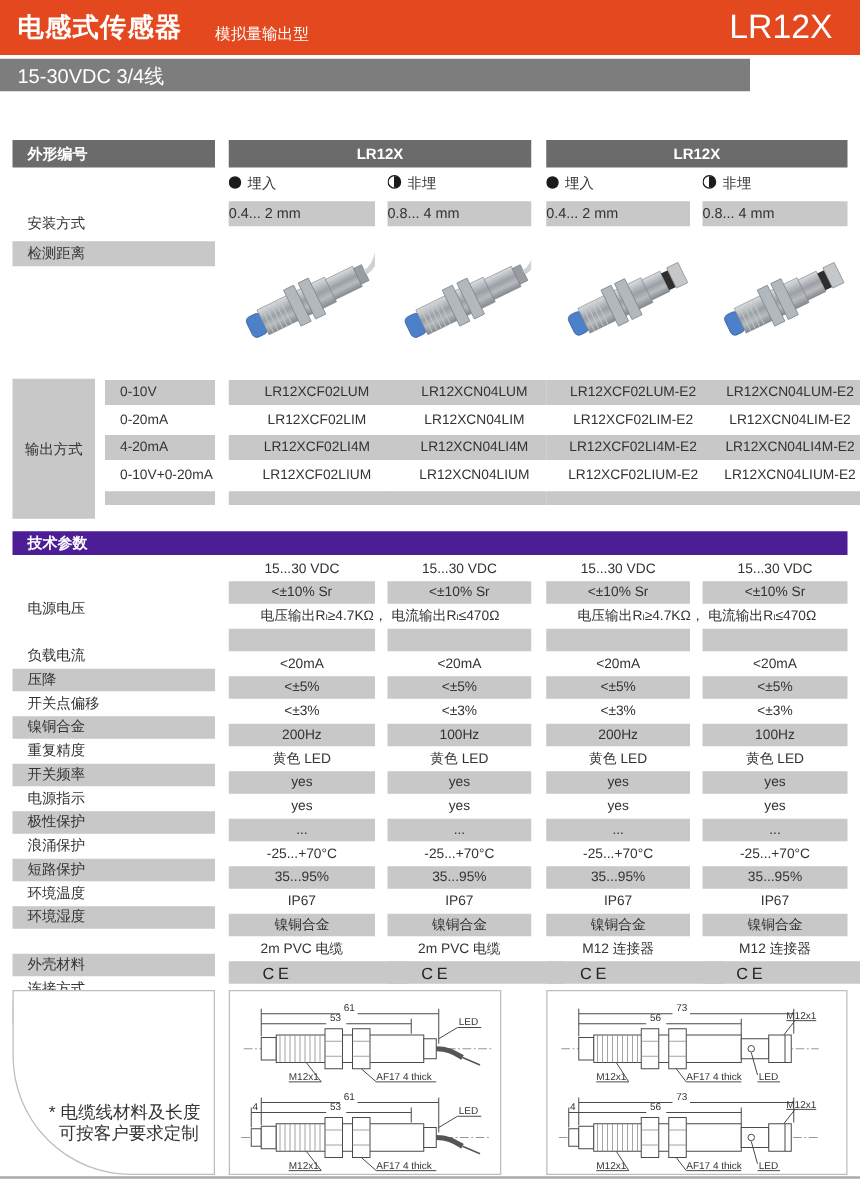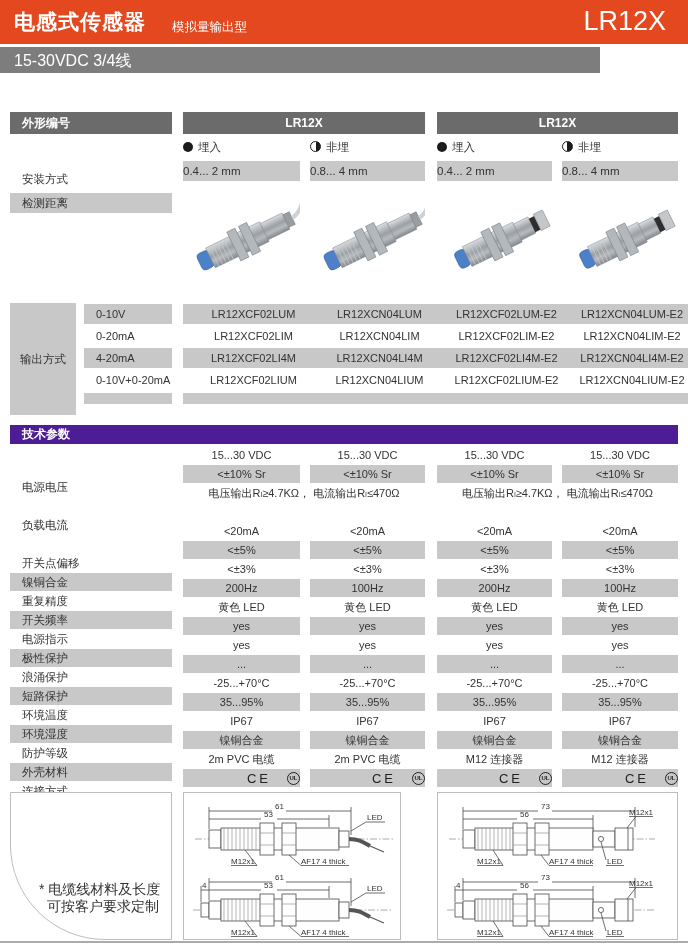--- a/index.html
+++ b/index.html
@@ -40,21 +40,21 @@
   
   .tech-bar{position:absolute;left:10px;top:425px;width:668px;height:19px;background:#4c1d95;color:#fff;
             font-size:12px;font-weight:bold;line-height:19px;padding-left:12px;box-sizing:border-box;}
   #tech-rows{position:absolute;left:10px;top:446px;width:668px;height:342px;}
   .trow{position:absolute;left:0;width:668px;height:19px;}
   .trow .cell{position:absolute;top:0;height:18px;line-height:18px;font-size:11px;text-align:center;
               white-space:nowrap;overflow:hidden;}
   .trow .lab{font-size:11.5px;}
   .pairL{left:173px;width:242px;} .pairR{left:427px;width:241px;}
   .trow.shade .cell{background:#C8C8C8;}
-  .certcell{display:flex;align-items:center;justify-content:flex-end;gap:16px;}
+  .certcell{display:flex;align-items:center;justify-content:space-between;gap:16px;padding-left:27px;}
   .ce{font-size:13px;letter-spacing:3px;color:#222;line-height:1;}
   .ul{width:13px;height:13px;border:1.3px solid #222;border-radius:50%;display:inline-flex;align-items:center;
       justify-content:center;font-size:6px;font-weight:bold;color:#222;box-sizing:border-box;}
   
   .fbox{position:absolute;top:792px;height:148px;border:1px solid #bdbdbd;background:#fff;box-sizing:border-box;}
   .fbox-note{left:10px;width:162px;border-bottom-left-radius:95px;}
   .note-text{position:absolute;left:28px;top:88px;font-size:14px;line-height:17px;color:#333;}
   .fbox-mid{left:183px;width:218px;}
   .fbox-right{left:437px;width:241px;}
   .bottom-rule{position:absolute;left:0;top:941px;width:688px;height:2px;background:#ababab;}
@@ -210,20 +210,27 @@
         <div class="cell cc1">&lt;±10% Sr</div>
         <div class="cell cc2">&lt;±10% Sr</div>
         <div class="cell cc3">&lt;±10% Sr</div>
         <div class="cell cc4">&lt;±10% Sr</div>
       </div>
       <div class="trow" style="top: 38px;">
         <div class="cell lab">负载电流</div>
         <div class="cell pairL">电压输出Rₗ≥4.7KΩ， 电流输出Rₗ≤470Ω</div>
         <div class="cell pairR">电压输出Rₗ≥4.7KΩ， 电流输出Rₗ≤470Ω</div>
       </div>
+      <div class="trow shade" style="top: 57px;">
+        <div class="cell lab">压降</div>
+        <div class="cell cc1"></div>
+        <div class="cell cc2"></div>
+        <div class="cell cc3"></div>
+        <div class="cell cc4"></div>
+      </div>
       <div class="trow" style="top: 76px;">
         <div class="cell lab">开关点偏移</div>
         <div class="cell cc1">&lt;20mA</div>
         <div class="cell cc2">&lt;20mA</div>
         <div class="cell cc3">&lt;20mA</div>
         <div class="cell cc4">&lt;20mA</div>
       </div>
       <div class="trow shade" style="top: 95px;">
         <div class="cell lab">镍铜合金</div>
         <div class="cell cc1">&lt;±5%</div>
@@ -281,21 +288,20 @@
         <div class="cell cc4">-25...+70°C</div>
       </div>
       <div class="trow shade" style="top: 247px;">
         <div class="cell lab">环境湿度</div>
         <div class="cell cc1">35...95%</div>
         <div class="cell cc2">35...95%</div>
         <div class="cell cc3">35...95%</div>
         <div class="cell cc4">35...95%</div>
       </div>
       <div class="trow" style="top: 266px;">
-        <div class="cell lab">防护等级</div>
         <div class="cell cc1">IP67</div>
         <div class="cell cc2">IP67</div>
         <div class="cell cc3">IP67</div>
         <div class="cell cc4">IP67</div>
       </div>
       <div class="trow shade" style="top: 285px;">
         <div class="cell lab">外壳材料</div>
         <div class="cell cc1">镍铜合金</div>
         <div class="cell cc2">镍铜合金</div>
         <div class="cell cc3">镍铜合金</div>

